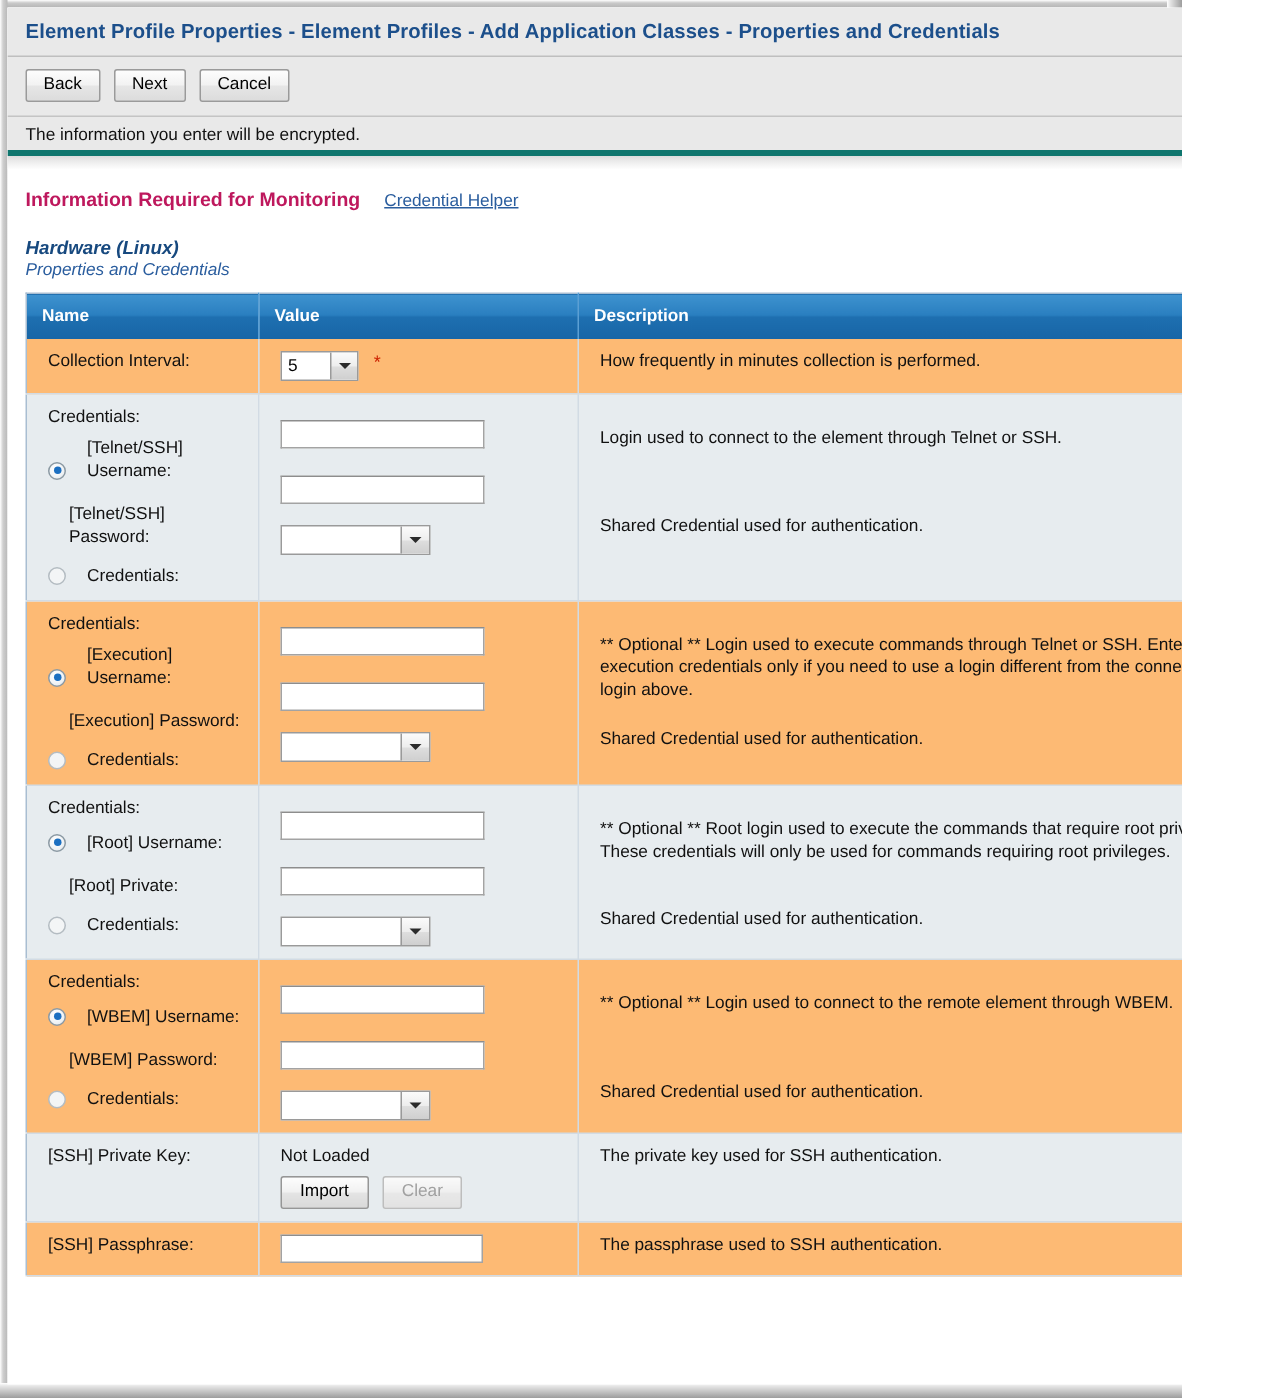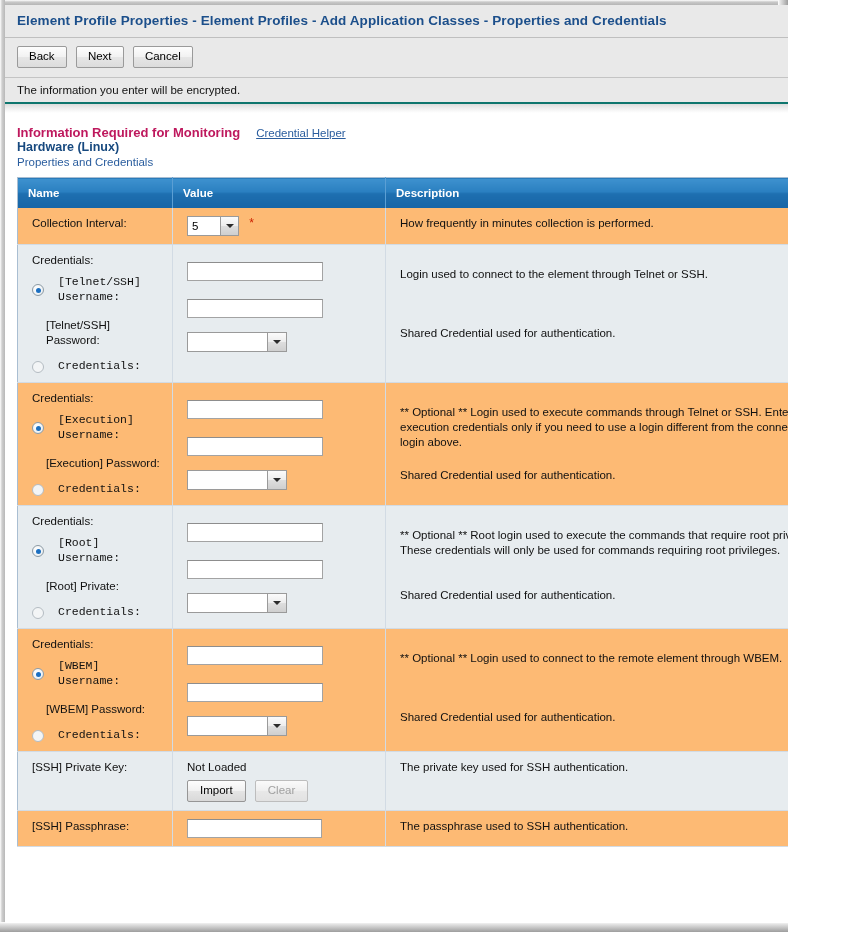--- a/index.html
+++ b/index.html
@@ -94,21 +94,21 @@
   }
 
   
   .note {
     background: #e9e9e9;
     height: 26px;
     box-sizing: border-box;
     padding: 6px 0 0 12px;
     font-size: 11.5px;
     color: #111;
-    border-bottom: 2px solid #0f766e;
+    border-bottom: 4px solid #0f766e;
   }
   .note-shadow {
     height: 9px;
     background: linear-gradient(to bottom, #dcdcdc 0%, #ececec 40%, #ffffff 100%);
   }
 
   
   .content {
     padding: 8px 12px 0 12px;
   }
@@ -123,20 +123,22 @@
     font-size: 13px;
   }
   .section-head .helper {
     margin-left: 16px;
     color: #2a5d9e;
     font-size: 11.5px;
     text-decoration: underline;
     cursor: pointer;
   }
   .subject {
+    margin-top: 18px;
+    font-style: italic;
   }
   .subject .h2 {
     color: #17497f;
     font-weight: bold;
     font-size: 12.5px;
     line-height: 15px;
   }
   .subject .h3 {
     color: #2a5d9e;
     font-size: 11.5px;
@@ -254,22 +256,21 @@
     width: 5px; height: 5px;
     border-radius: 50%;
     background: #1b6fc1;
   }
   .radio.off { border-color: #b4bcc2; background: #f3f5f6; }
 
   
   .cred-title { margin-bottom: 6px; }
   .cred-row {
     display: flex;
-    align-items: center;
-    font-family: Liberation Mono, monospace;
+    align-items: flex-end;
   }
   .cred-row .radio-cell {
     width: 26px;
     flex: 0 0 26px;
     padding-top: 2px;
   }
   .cred-row .lbl {
     line-height: 15px;
   }
   .cred-gap-lbl {

